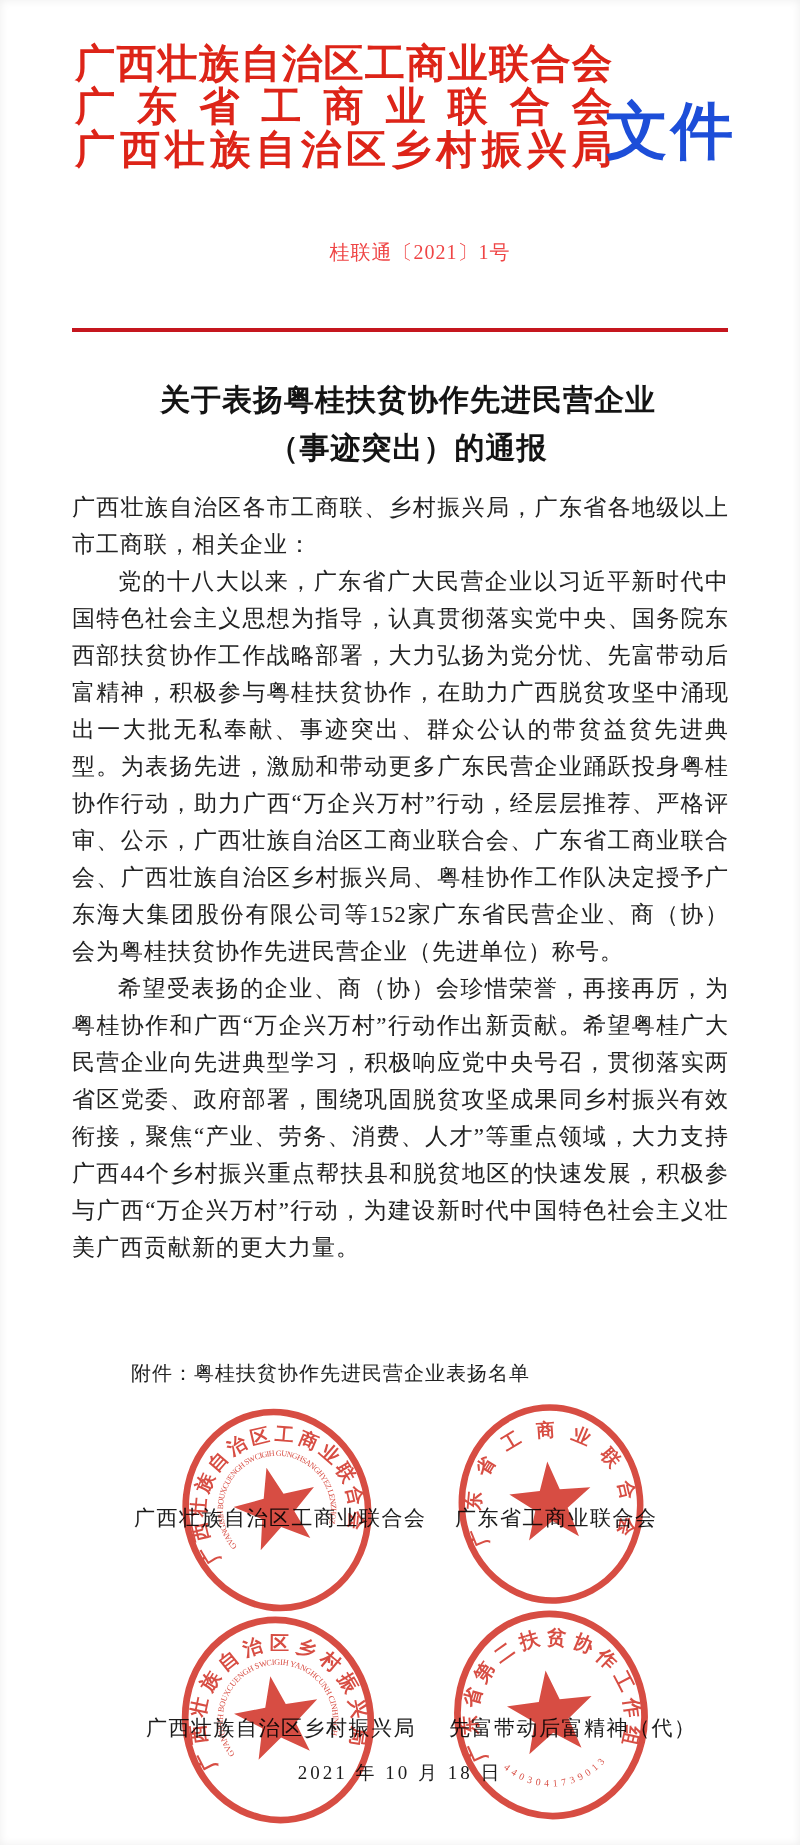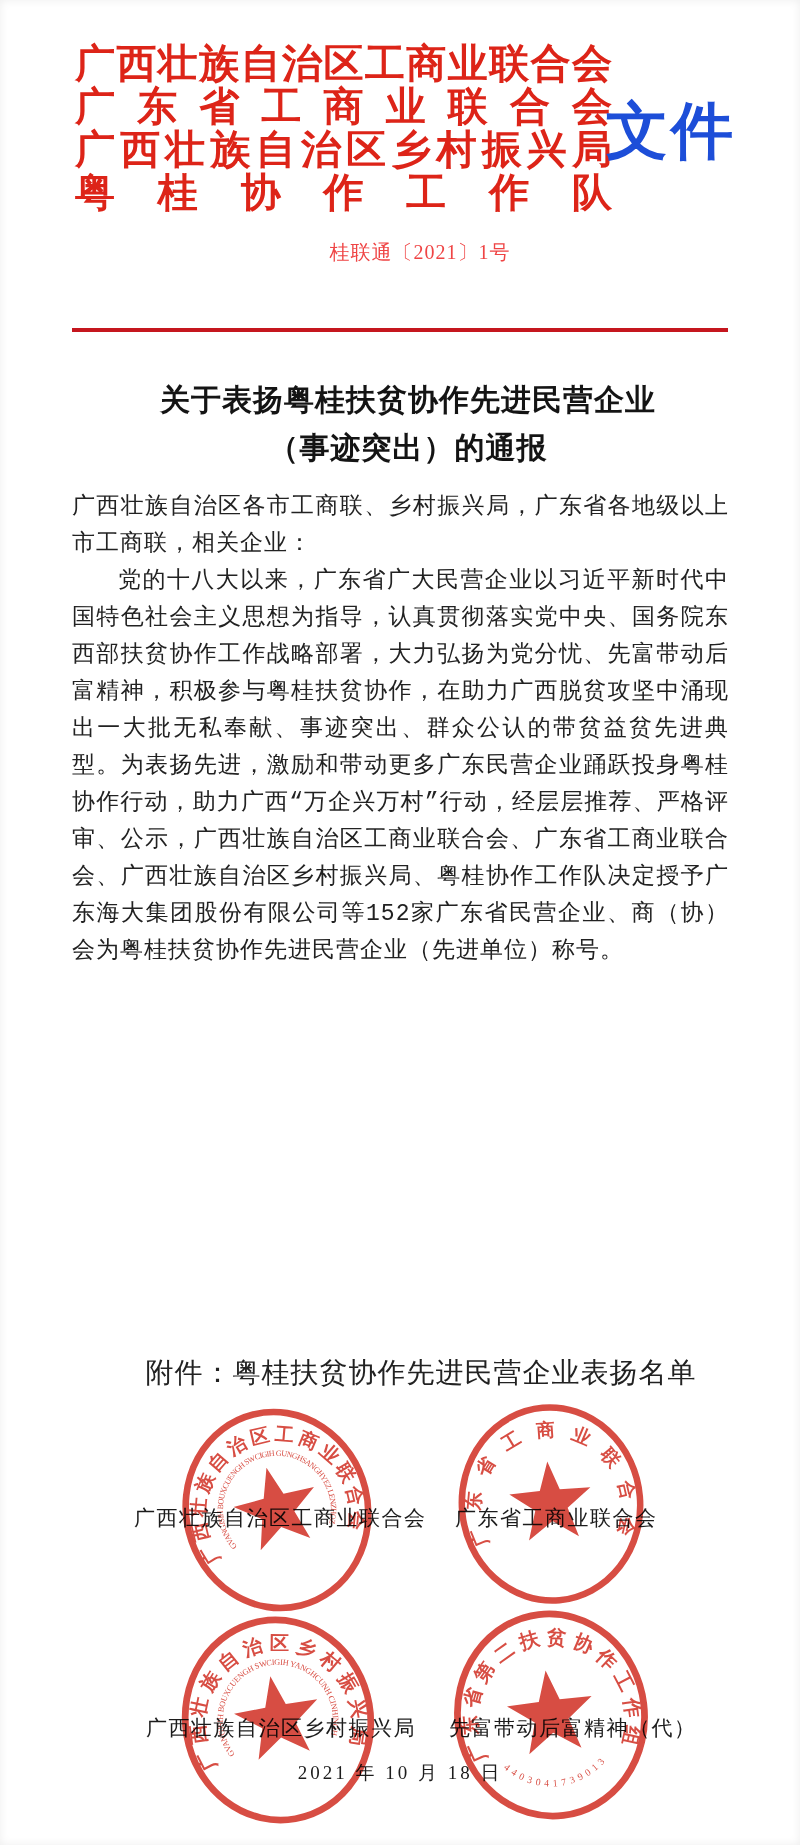--- a/index.html
+++ b/index.html
@@ -40,25 +40,25 @@
     position:absolute;top:376px;left:0;width:100%;margin:0;
     text-align:center;font-size:30px;line-height:48px;
     font-weight:bold;color:#141414;letter-spacing:1px;padding-left:8px;
   }
   
   .body-block{
     position:absolute;top:489px;left:72px;width:657px;
     font-size:23px;line-height:37px;color:#222;
     text-align:justify;
   }
-  .body-block p{margin:0;letter-spacing:1px;font-family:Liberation Mono, monospace;}
+  .body-block p{margin:0;letter-spacing:1px;}
   .para{text-indent:2em;}
   .attachment{
     position:absolute;top:1352px;left:72px;width:657px;
-    font-size:28px;color:#222;letter-spacing:1px;text-indent:2.55em;margin:2px;
+    font-size:20px;color:#222;letter-spacing:1px;text-indent:2.55em;margin:8px;
   }
   
   .sig{
     position:absolute;font-size:21px;color:#1c1c1c;
     letter-spacing:1.5px;white-space:nowrap;z-index:1;
   }
   .sig-r1-l{top:1504px;left:134px;}
   .sig-r1-r{top:1504px;left:455px;}
   .sig-r2-l{top:1714px;left:146px;}
   .sig-r2-r{top:1714px;left:449px;}
@@ -80,33 +80,33 @@
 </style>
 </head>
 <body>
 
 <div class="page">
 
   <div class="org-block">
     <span class="org-line">广西壮族自治区工商业联合会</span>
     <span class="org-line">广东省工商业联合会</span>
     <span class="org-line">广西壮族自治区乡村振兴局</span>
-    <span class="org-line">粤桂协作工作队</span>
   </div>
   <div class="wenjian">文件</div>
 
   <div class="doc-number">桂联通〔2021〕1号</div>
 
   <hr class="red-rule">
 
   <h1 class="title"><span>关于表扬粤桂扶贫协作先进民营企业</span><br><span>（事迹突出）的通报</span></h1>
 
   <div class="body-block">
     <p class="salutation">广西壮族自治区各市工商联、乡村振兴局，广东省各地级以上市工商联，相关企业：</p>
     <p class="para">党的十八大以来，广东省广大民营企业以习近平新时代中国特色社会主义思想为指导，认真贯彻落实党中央、国务院东西部扶贫协作工作战略部署，大力弘扬为党分忧、先富带动后富精神，积极参与粤桂扶贫协作，在助力广西脱贫攻坚中涌现出一大批无私奉献、事迹突出、群众公认的带贫益贫先进典型。为表扬先进，激励和带动更多广东民营企业踊跃投身粤桂协作行动，助力广西“万企兴万村”行动，经层层推荐、严格评审、公示，广西壮族自治区工商业联合会、广东省工商业联合会、广西壮族自治区乡村振兴局、粤桂协作工作队决定授予广东海大集团股份有限公司等152家广东省民营企业、商（协）会为粤桂扶贫协作先进民营企业（先进单位）称号。</p>
+    <p class="para">希望受表扬的企业、商（协）会珍惜荣誉，再接再厉，为粤桂协作和广西“万企兴万村”行动作出新贡献。希望粤桂广大民营企业向先进典型学习，积极响应党中央号召，贯彻落实两省区党委、政府部署，围绕巩固脱贫攻坚成果同乡村振兴有效衔接，聚焦“产业、劳务、消费、人才”等重点领域，大力支持广西44个乡村振兴重点帮扶县和脱贫地区的快速发展，积极参与广西“万企兴万村”行动，为建设新时代中国特色社会主义壮美广西贡献新的更大力量。</p>
   </div>
 
   <p class="attachment">附件：粤桂扶贫协作先进民营企业表扬名单</p>
 
   <div class="sig sig-r1-l">广西壮族自治区工商业联合会</div>
   <div class="sig sig-r1-r">广东省工商业联合会</div>
   <div class="sig sig-r2-l">广西壮族自治区乡村振兴局</div>
   <div class="sig sig-r2-r">先富带动后富精神（代）</div>
   <div class="date">2021 年 10 月 18 日</div>
 

